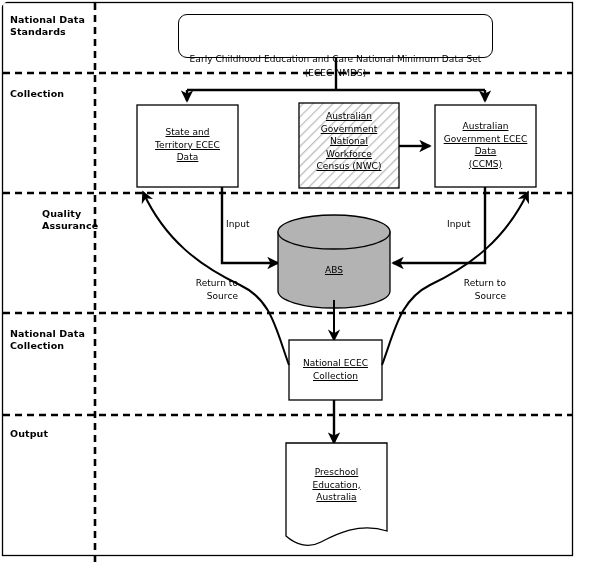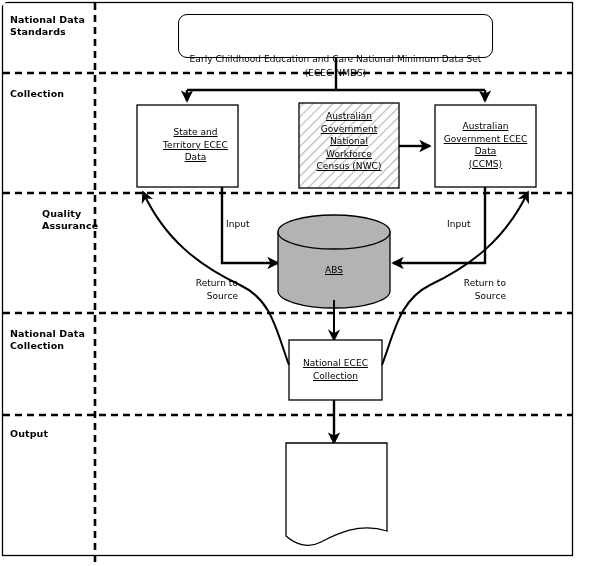--- a/index.html
+++ b/index.html
@@ -141,40 +141,43 @@
 Collection</div>
 
   <div class="swim-label" style="left:10px; top:428px; width:80px;">Output</div>
 
   <div style="position:absolute; left:178px; top:14px; width:315px; height:44px;
               border:1.3px solid #000000; border-radius:9px; background:#ffffff;
               box-sizing:border-box;"></div>
   <div class="title-label" style="left:182px; top:24px; width:307px;margin-top:28px;">Early Childhood Education and Care National Minimum Data Set
 (ECEC NMDS)</div>
 
-  <div class="node-label" style="left:148px; top:126px; width:95px;">State and
+  <div class="node-label" style="left:140px; top:126px; width:95px;">State and
 Territory ECEC
 Data</div>
 
   <div class="node-label" style="left:302px; top:110px; width:94px;">Australian
 Government
 National
 Workforce
 Census (NWC)</div>
 
   <div class="node-label" style="left:437px; top:120px; width:97px;">Australian
 Government ECEC
 Data
 (CCMS)</div>
 
   <div class="node-label" style="left:294px; top:264px; width:80px;">ABS</div>
 
   <div class="node-label" style="left:291px; top:357px; width:89px;text-align:center;">National ECEC
 Collection</div>
 
+  <div class="node-label" style="left:290px; top:466px; width:93px;">Preschool
+Education,
+Australia</div>
 
   <div class="edge-label" style="left:226px; top:218px; width:40px; text-align:left;">Input</div>
 
   <div class="edge-label" style="left:447px; top:218px; width:40px; text-align:left;">Input</div>
 
   <div class="edge-label" style="left:166px; top:277px; width:72px;">Return to
 Source</div>
 
   <div class="edge-label" style="left:434px; top:277px; width:72px;">Return to
 Source</div>

